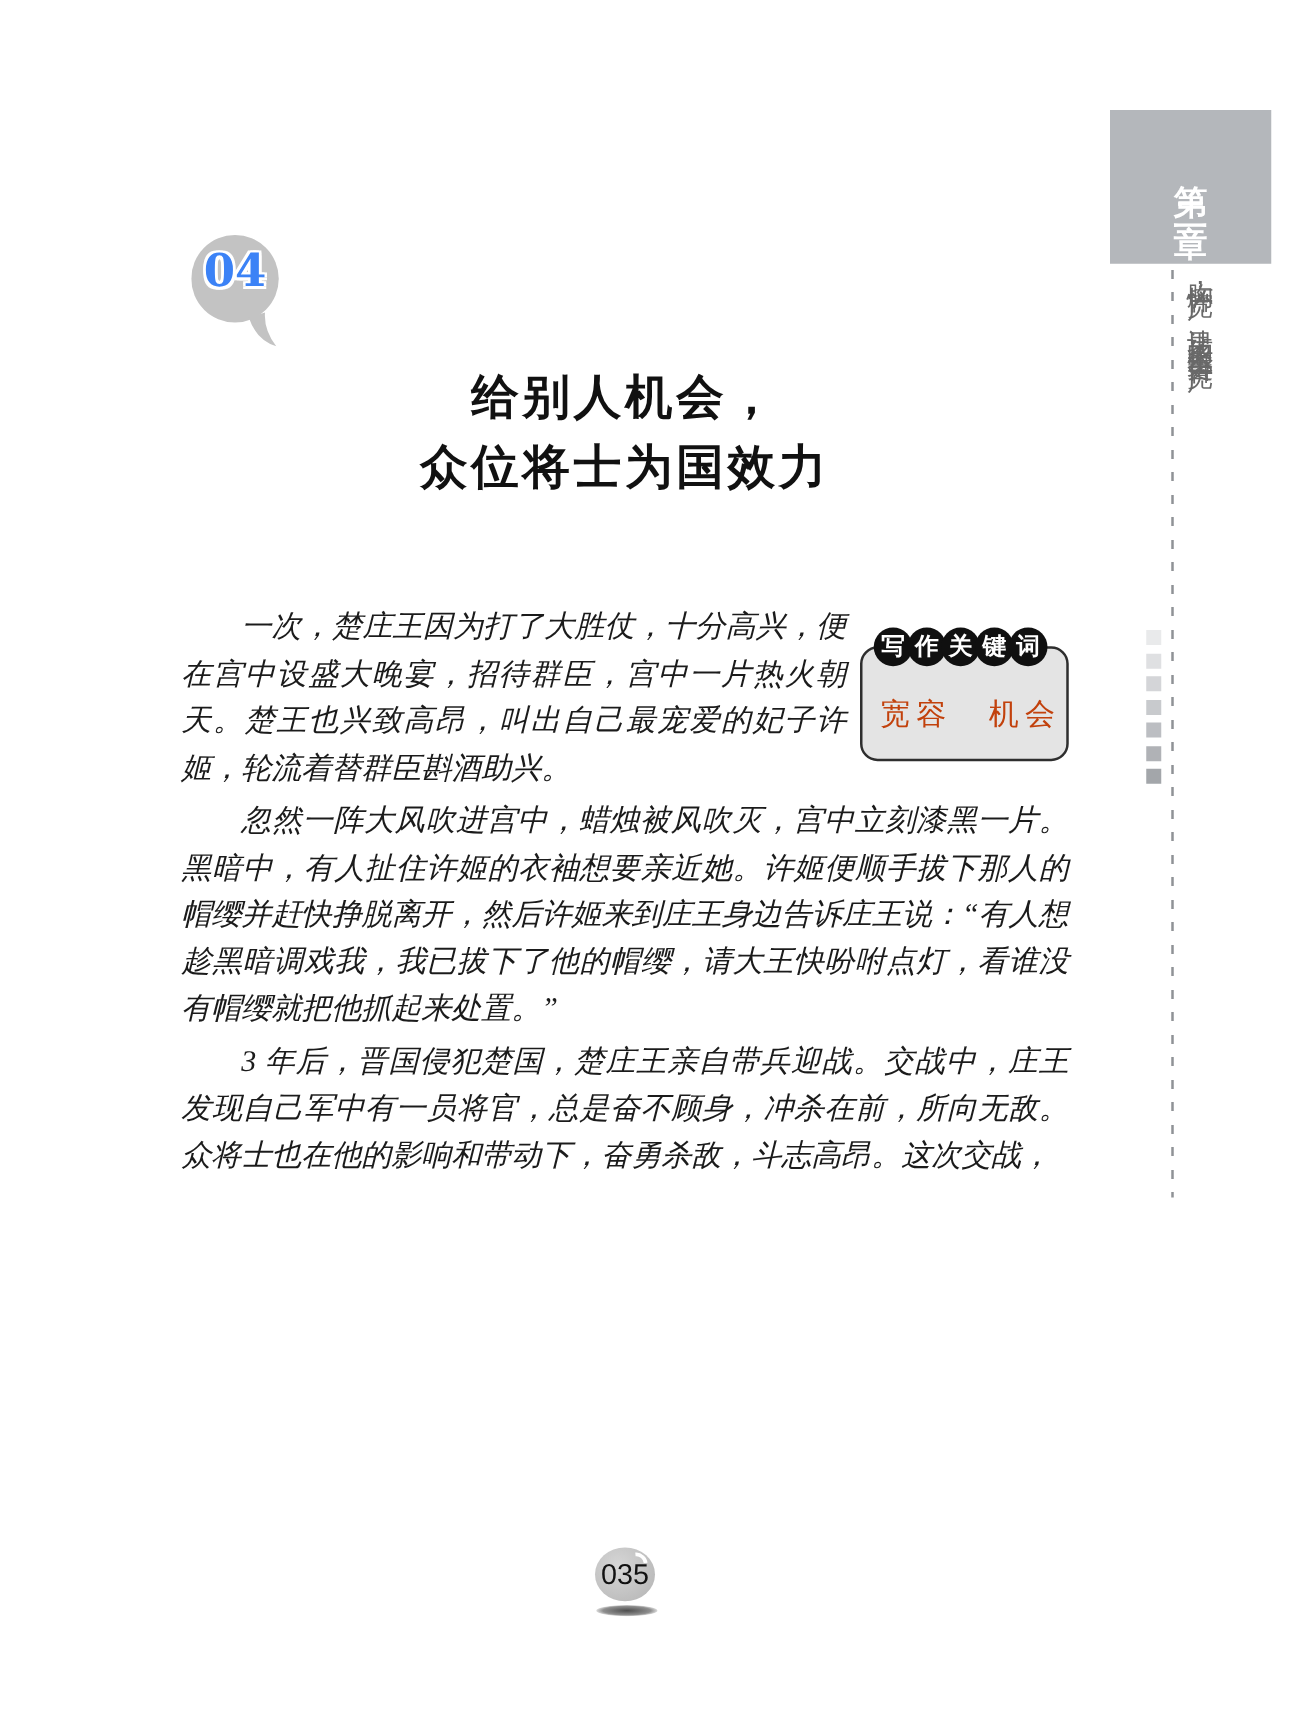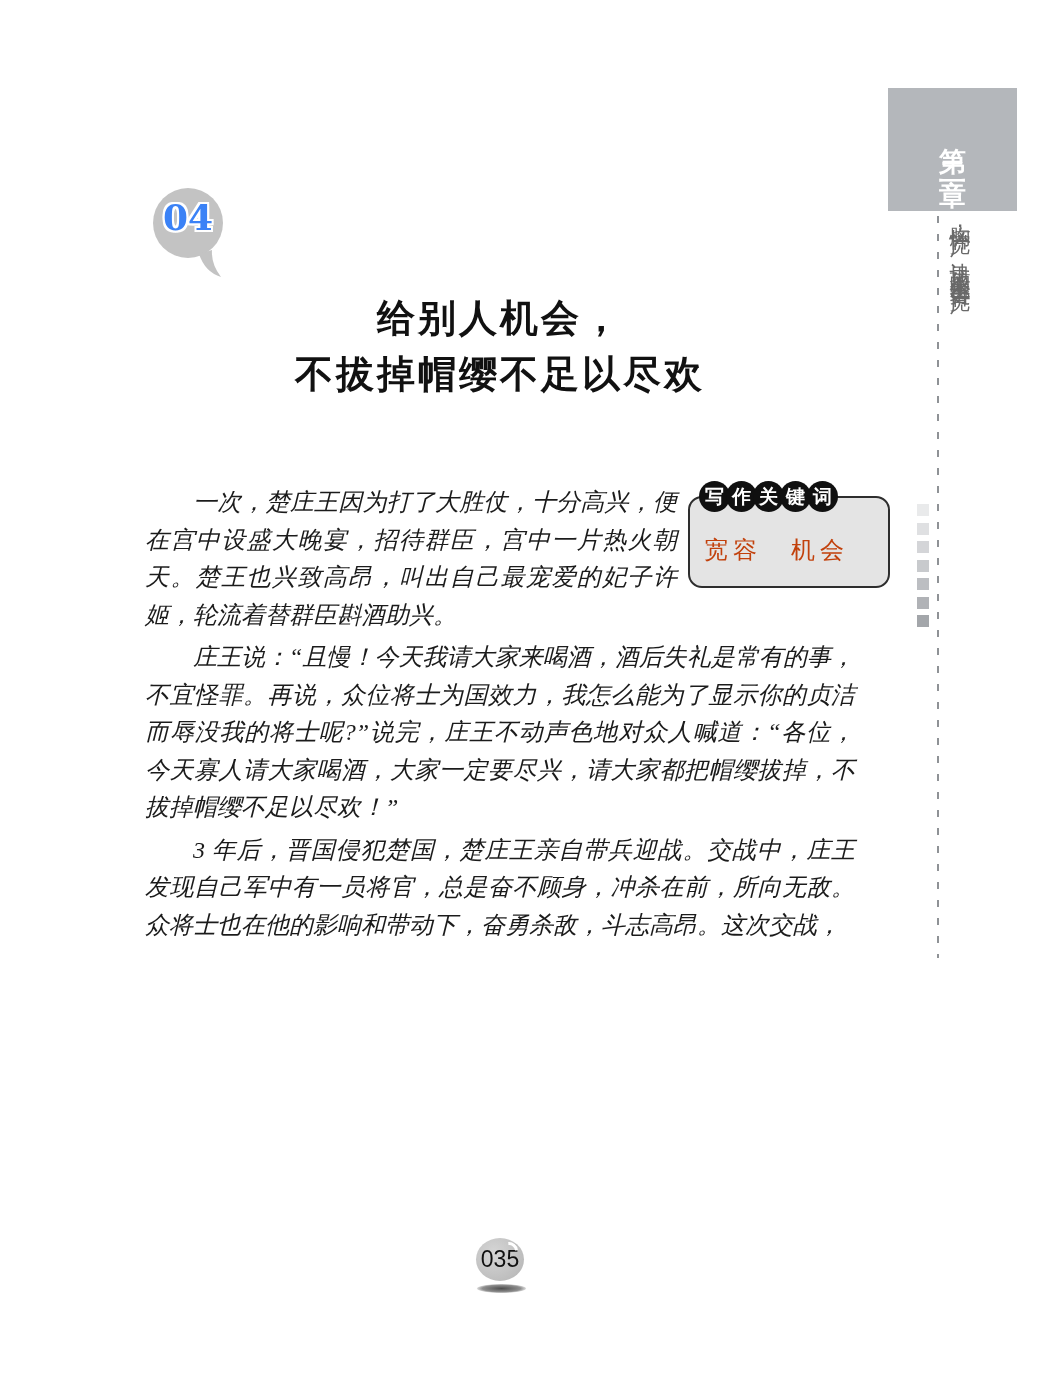--- a/index.html
+++ b/index.html
@@ -21,21 +21,21 @@
   .title { position:absolute; left:145px; top:262px; width:710px; text-align:center;
            font-weight:bold; font-size:38px; line-height:56px; letter-spacing:3px; color:#111;margin-top:28px; }
 
   
   .content { position:absolute; left:145px; top:484px; width:710px;
              font-size:24px; line-height:37.5px; text-align:justify; color:#1b1b1b;font-style:italic; }
   .para { text-indent:2em; margin-bottom:5px; }
   .para-first { width:532px; }
 
   
-  .callout { position:absolute; left:688px; top:496px; width:202px; height:92px;
+  .callout { position:absolute; left:688px; top:517px; width:167px; height:92px;
              background:var(--callout_bg,#e4e4e4); border:2px solid #2e2e2e; border-radius:14px; }
   .kw-circles { position:absolute; left:9px; top:-17px; white-space:nowrap; }
   .kw-circle { display:inline-block; width:31px; height:31px; margin-right:-4px;
                background:#101010; color:#fff; border-radius:50%;
                font-family:"Liberation Sans","DejaVu Sans",sans-serif;
                font-size:19px; font-weight:bold; line-height:31px; text-align:center; }
   .kw-text { position:absolute; left:14px; top:36px; font-size:24px; letter-spacing:5px; color:#c2410c;
              font-family:"DejaVu Serif","Liberation Serif",serif; }
 
   
@@ -68,27 +68,27 @@
 <div class="bubble-wrap">
   <svg class="bubble-svg" width="86" height="94" viewBox="0 0 86 94">
     <circle cx="35" cy="35" r="35" fill="#c3c3c3"></circle>
     <path d="M 46 66 Q 52 84 68 89 Q 58 76 59 62 Z" fill="#c3c3c3"></path>
   </svg>
   <div class="bubble-num">04</div>
 </div>
 
 <h1 class="title">
   <span>给别人机会，</span><br>
-  <span>不拔掉帽缨不足以尽欢</span>
+  <span>众位将士为国效力</span>
 </h1>
 
 <div class="content">
   <p class="para para-first">一次，楚庄王因为打了大胜仗，十分高兴，便在宫中设盛大晚宴，招待群臣，宫中一片热火朝天。楚王也兴致高昂，叫出自己最宠爱的妃子许姬，轮流着替群臣斟酒助兴。</p>
   <div>
-      <p class="para">庄王说：“且慢！今天我请大家来喝酒，酒后失礼是常有的事，不宜怪罪。再说，众位将士为国效力，我怎么能为了显示你的贞洁而辱没我的将士呢?”说完，庄王不动声色地对众人喊道：“各位，今天寡人请大家喝酒，大家一定要尽兴，请大家都把帽缨拔掉，不拔掉帽缨不足以尽欢！”</p>
+      <p class="para">忽然一阵大风吹进宫中，蜡烛被风吹灭，宫中立刻漆黑一片。黑暗中，有人扯住许姬的衣袖想要亲近她。许姬便顺手拔下那人的帽缨并赶快挣脱离开，然后许姬来到庄王身边告诉庄王说：“有人想趁黑暗调戏我，我已拔下了他的帽缨，请大王快吩咐点灯，看谁没有帽缨就把他抓起来处置。”</p>
       <p class="para">3 年后，晋国侵犯楚国，楚庄王亲自带兵迎战。交战中，庄王发现自己军中有一员将官，总是奋不顾身，冲杀在前，所向无敌。众将士也在他的影响和带动下，奋勇杀敌，斗志高昂。这次交战，</p>
     </div>
 </div>
 
 <div class="callout">
   <div class="kw-circles"><span class="kw-circle">写</span><span class="kw-circle">作</span><span class="kw-circle">关</span><span class="kw-circle">键</span><span class="kw-circle">词</span></div>
   <div class="kw-text">宽容　机会</div>
 </div>
 
 <div class="chapter-tab">

